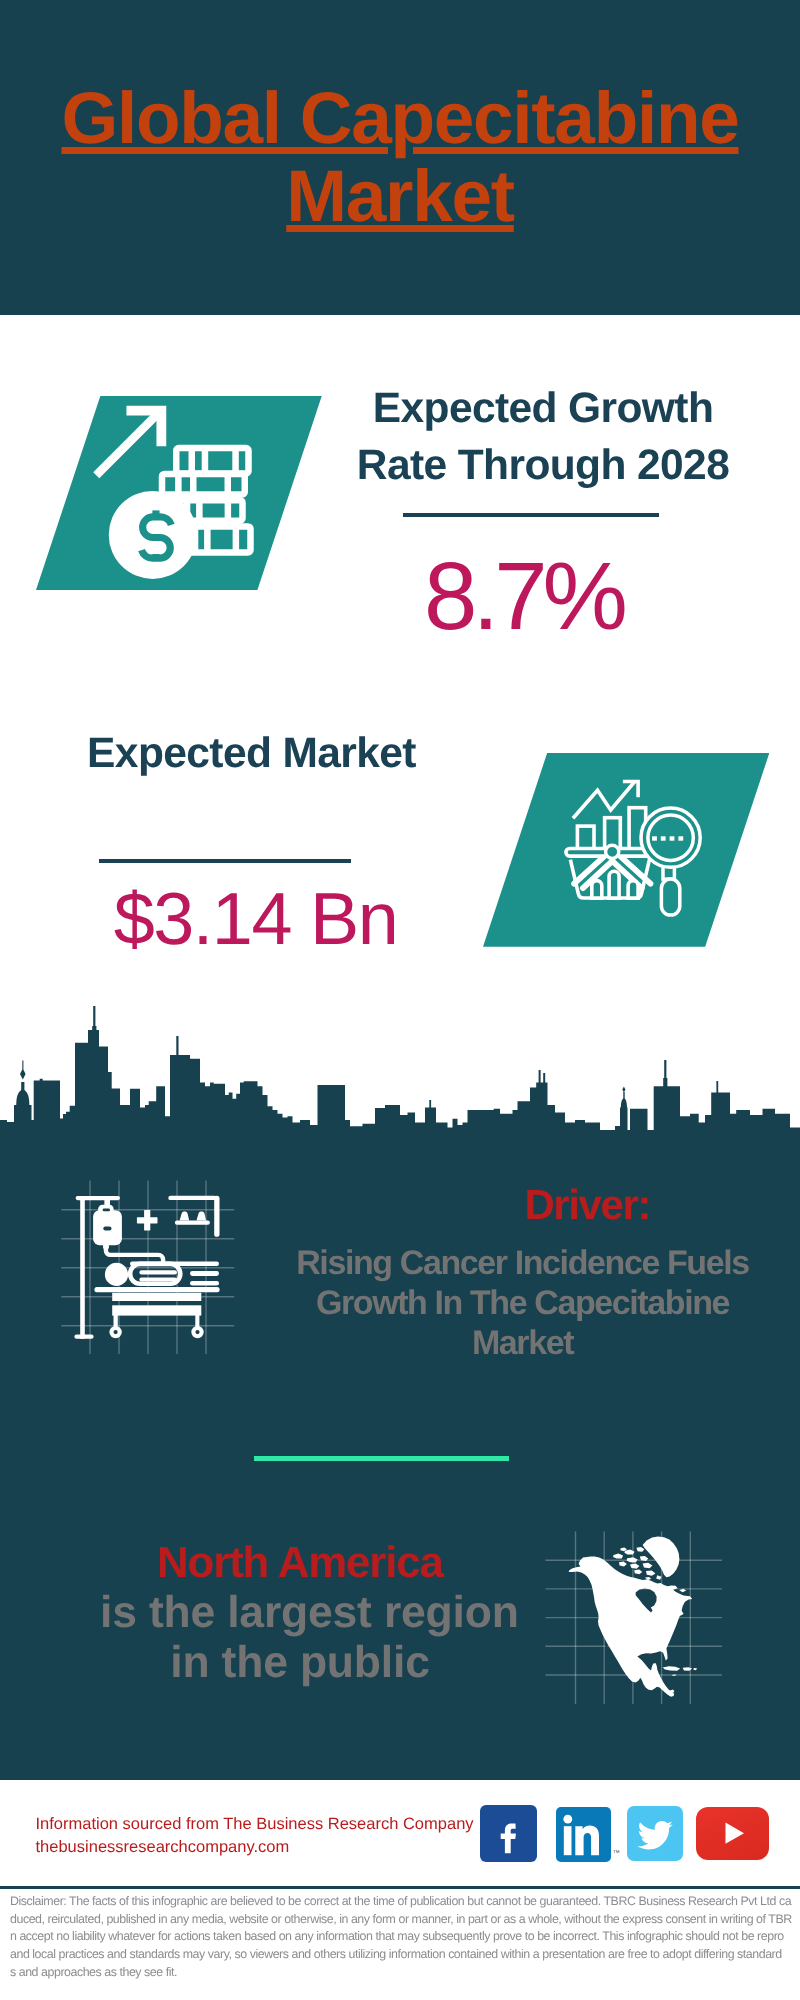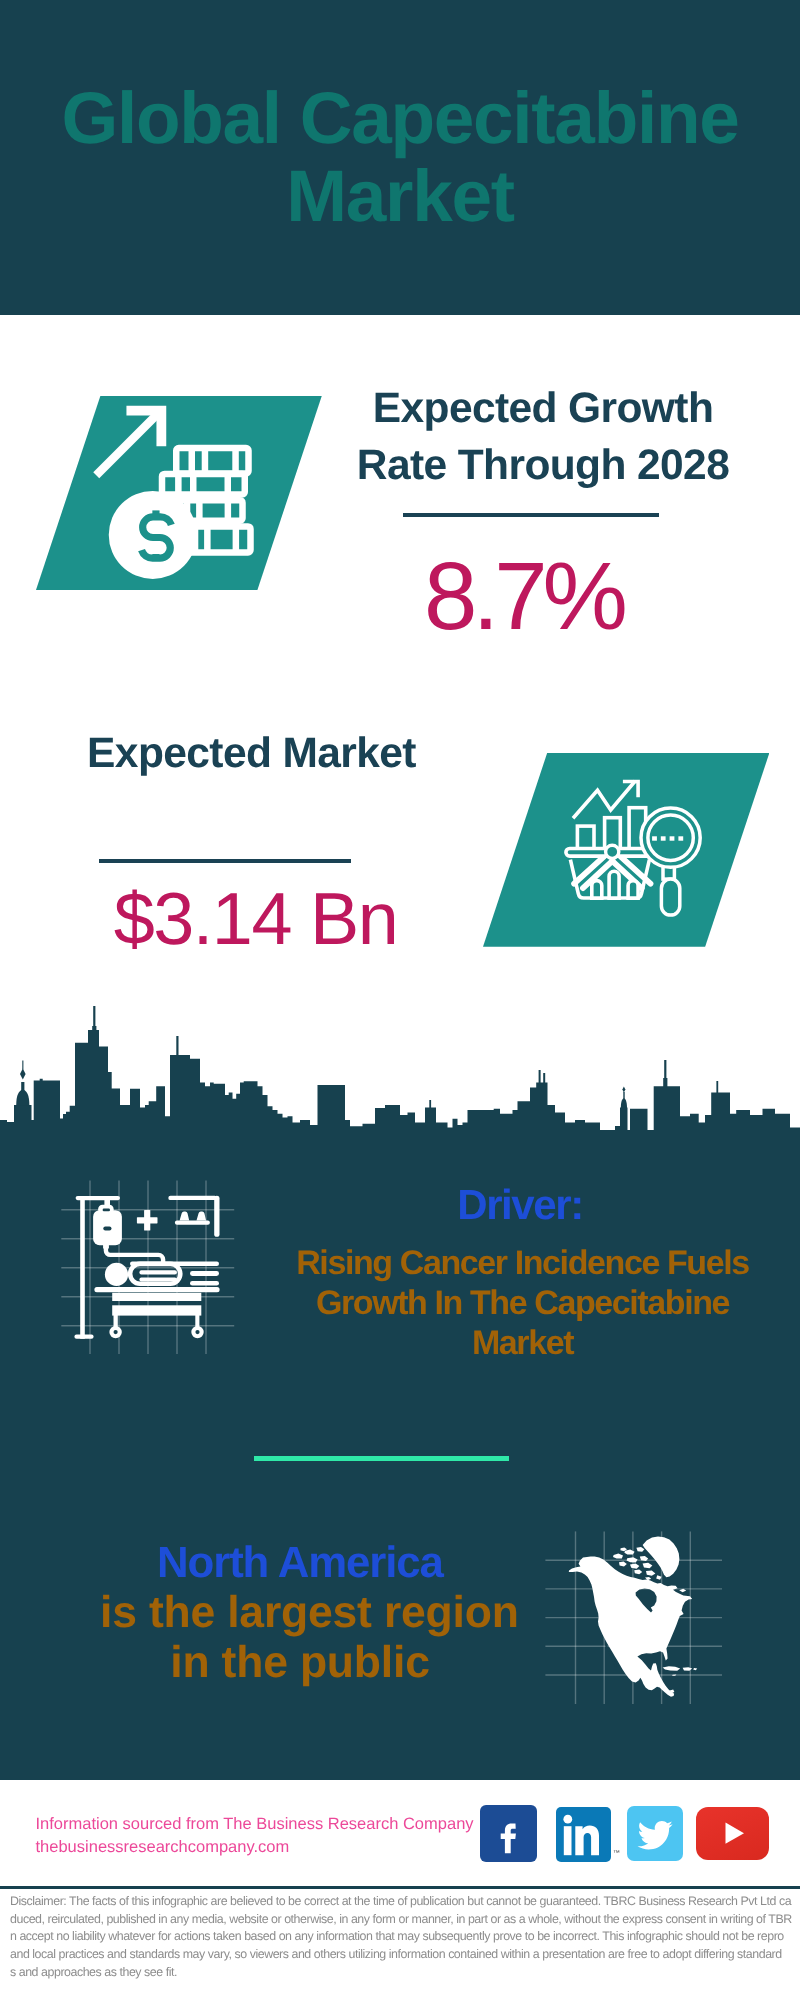--- a/index.html
+++ b/index.html
@@ -2,27 +2,27 @@
 <html><head>
 <meta charset="utf-8">
 <title>Global Capecitabine Market</title>
 <style>
   html,body{margin:0;padding:0;background:#fff;}
   .page{position:relative;width:800px;height:2000px;overflow:hidden;background:#ffffff;
         font-family:"Liberation Sans",sans-serif;-webkit-font-smoothing:antialiased;text-rendering:geometricPrecision;}
   .abs{position:absolute;transform:translateZ(0);}
   .band-head{left:0;top:0;width:800px;height:315px;background:#17414f;}
   .t-center{text-align:center;white-space:nowrap;}
-  .title{color:#0f766e;font-weight:bold;font-size:73px;line-height:78px;letter-spacing:-1.3px;}
+  .title{color:#c2410c;font-weight:bold;font-size:73px;line-height:78px;letter-spacing:-1.3px;text-decoration:underline;}
   .hdg{color:#1a4254;font-weight:bold;font-size:42.5px;line-height:57px;letter-spacing:-0.6px;}
   .rule{background:#1a4254;height:4px;}
   .big-teal{color:#be185d;font-weight:normal;}
-  .mint{color:#1d4ed8;}
-  .wtxt{color:#a16207;}
-  .footsrc{color:#ec4899;font-size:16.5px;line-height:23px;white-space:nowrap;}
+  .mint{color:#b91c1c;text-align:right;}
+  .wtxt{color:#737373;}
+  .footsrc{color:#b91c1c;font-size:16.5px;line-height:23px;white-space:nowrap;}
   .disc{color:#8d8d8d;font-size:12.4px;line-height:17.7px;letter-spacing:-0.45px;white-space:nowrap;}
   svg{display:block;}
 </style>
 </head>
 <body>
 
 <div class="page">
 
   <div class="abs band-head"></div>
   <div class="abs t-center title" style="left:0;top:79.5px;width:800px;">

